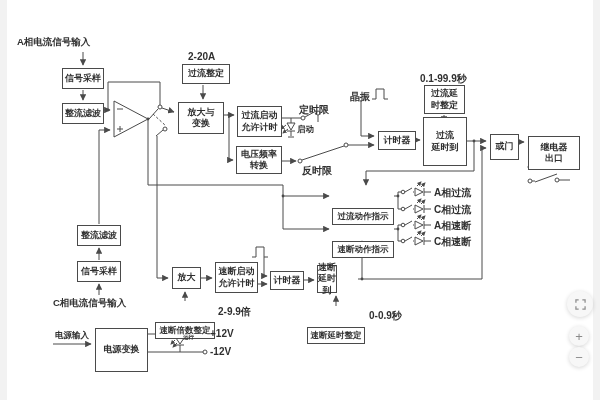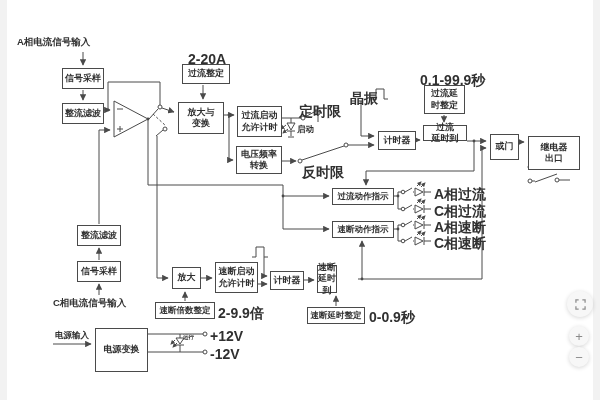--- a/index.html
+++ b/index.html
@@ -8,22 +8,22 @@
     font-family:"Liberation Sans","DejaVu Sans",sans-serif;
   }
   .edge { position:absolute; top:0; width:7px; height:400px; background:#f2f2f2; }
   .edge.left { left:0; } .edge.right { right:0; }
   svg.wires { position:absolute; left:0; top:0; }
   .blk {
     position:absolute; border:1px solid #4a4a4a; background:#fff; box-sizing:border-box;
     display:flex; align-items:center; justify-content:center; text-align:center;
     font-size:9px; line-height:1.25; white-space:pre-line; color:#303030; font-weight:600;
   }
-  .blk.sm { font-size:8.5px; }
-  .lbl { position:absolute; font-size:14px; color:#303030; font-weight:600; white-space:nowrap; }
+  .blk.sm { font-size:8.5px;margin-top:20px; }
+  .lbl { position:absolute; font-size:10px; color:#303030; font-weight:600; white-space:nowrap; }
   .lbl.big { font-size:9.5px; }
   .lbl.md { font-size:8.5px; }
   .lbl.tiny { font-size:5.5px; }
   .vbtn {
     position:absolute; border-radius:50%; background:#f7f7f7;
     box-shadow:0 1px 4px rgba(0,0,0,.16);
     display:flex; align-items:center; justify-content:center;
     color:#8a8a8a; cursor:pointer; box-sizing:border-box; font-weight:400;
   }
 </style>
@@ -222,21 +222,21 @@
   <div class="blk" style="left:182px;top:64px;width:48px;height:20px">过流整定</div>
   <div class="blk" style="left:178px;top:102px;width:46px;height:32px">放大与
 变换</div>
   <div class="blk" style="left:237px;top:106px;width:45px;height:31px">过流启动
 允许计时</div>
   <div class="blk" style="left:236px;top:146px;width:46px;height:28px">电压频率
 转换</div>
   <div class="blk" style="left:378px;top:131px;width:38px;height:19px">计时器</div>
   <div class="blk" style="left:424px;top:85px;width:41px;height:29px">过流延
 时整定</div>
-  <div class="blk" style="left:423px;top:125px;width:44px;height:16px">过流
+  <div class="blk" style="left:423px;top:117px;width:44px;height:49px">过流
 延时到</div>
   <div class="blk" style="left:490px;top:134px;width:29px;height:26px">或门</div>
   <div class="blk" style="left:528px;top:136px;width:52px;height:34px">继电器
 出口</div>
   <div class="blk sm" style="left:332px;top:188px;width:62px;height:17px">过流动作指示</div>
   <div class="blk sm" style="left:332px;top:221px;width:62px;height:17px">速断动作指示</div>
   <div class="blk" style="left:77px;top:225px;width:44px;height:21px">整流滤波</div>
   <div class="blk" style="left:77px;top:261px;width:44px;height:21px">信号采样</div>
   <div class="blk" style="left:172px;top:267px;width:29px;height:22px">放大</div>
   <div class="blk" style="left:215px;top:262px;width:43px;height:31px">速断启动

